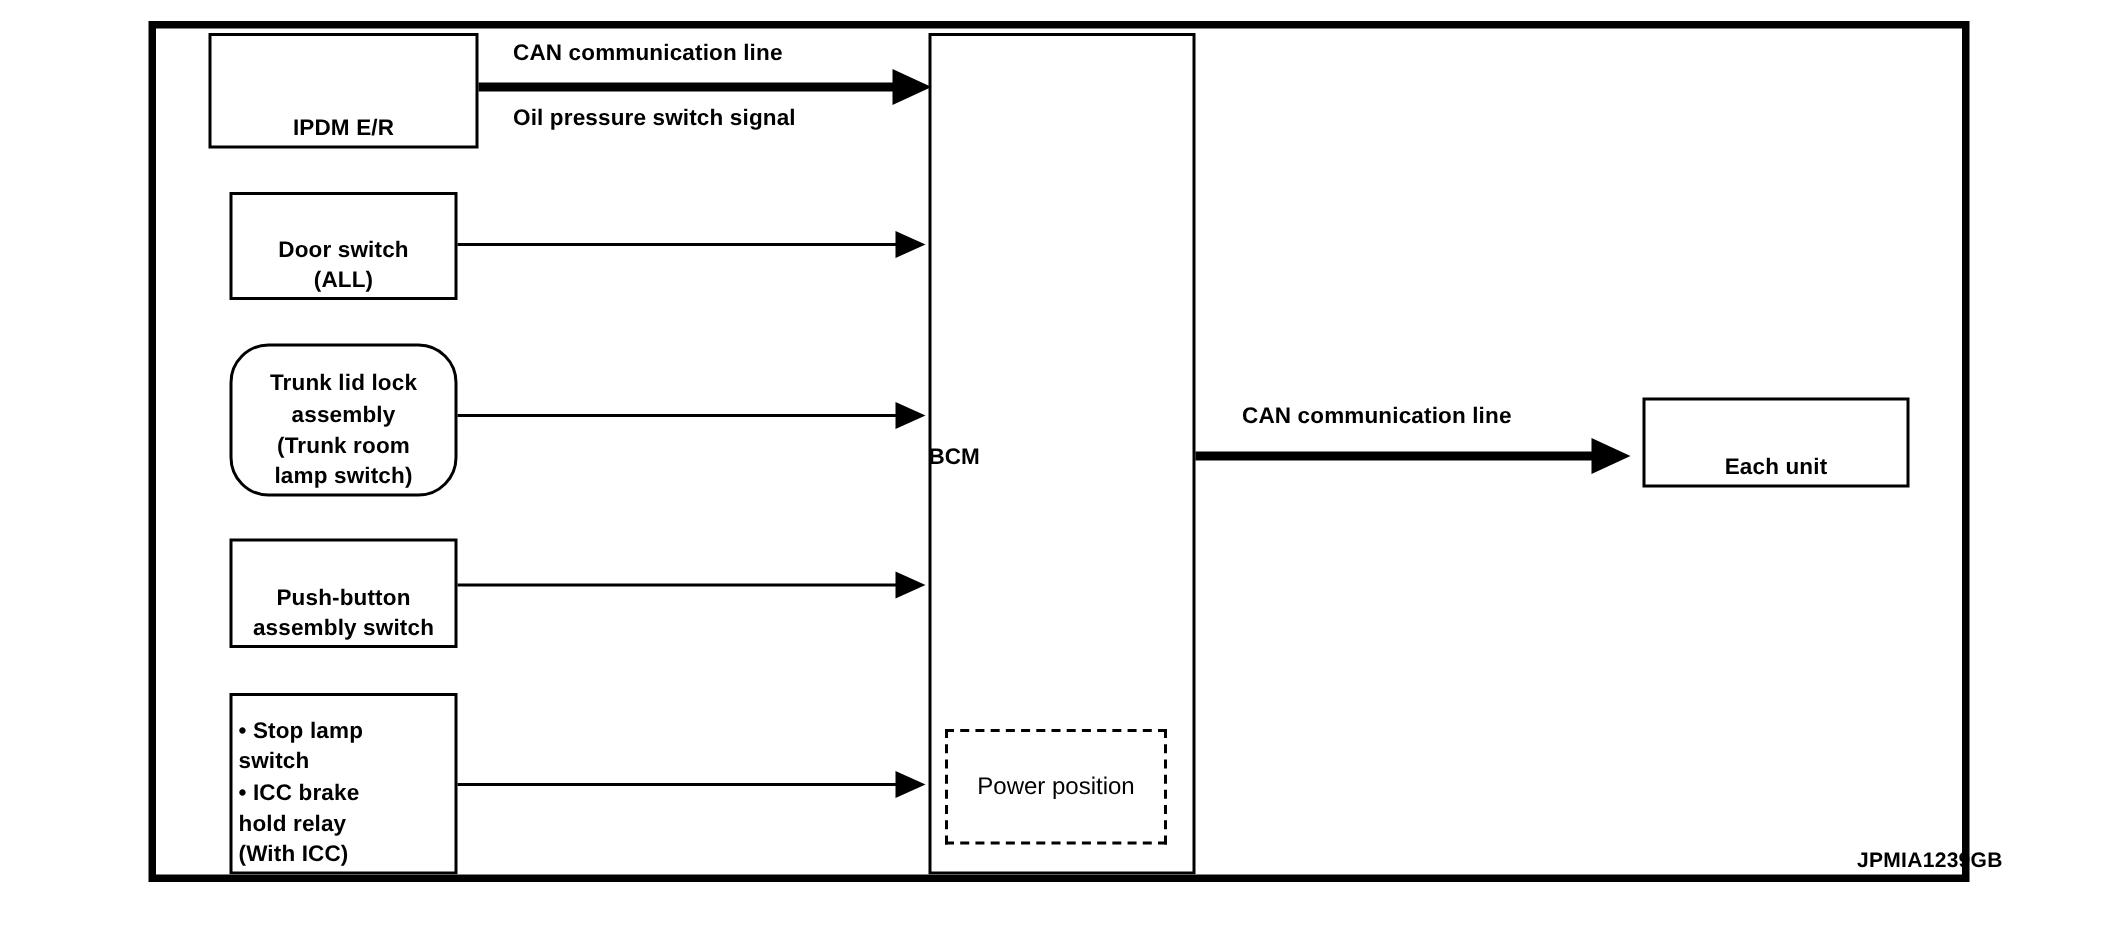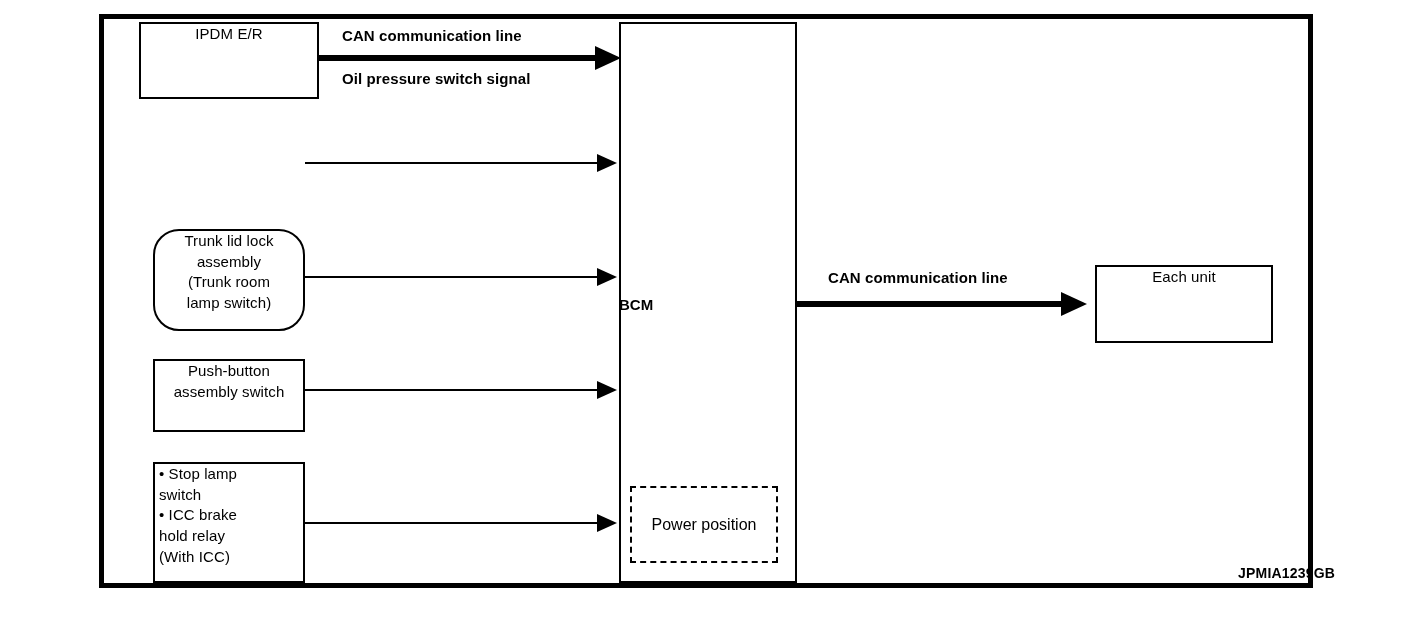--- a/index.html
+++ b/index.html
@@ -30,25 +30,25 @@
     box-sizing: border-box;
     background: #ffffff;
   }
   
   .node {
     position: absolute;
     box-sizing: border-box;
     border: 2px solid #000000;
     background: #ffffff;
     display: flex;
-    align-items: flex-start;
+    align-items: flex-end;
     justify-content: center;
     text-align: center;
     font-size: 15px;
-    font-weight: normal;
+    font-weight: bold;
     color: #000000;
     line-height: 1.38;
     letter-spacing: 0.1px;
   }
   .node-text {
     white-space: pre-line;
     padding: 0 4px;
   }
   .node-text.left-align {
     text-align: left;
@@ -126,20 +126,24 @@
 <body>
 
 <div id="canvas">
 
   <div class="outer-frame"></div>
 
   <div class="node" style="left:139px; top:22px; width:180px; height:77px;">
     <span class="node-text">IPDM E/R</span>
   </div>
 
+  <div class="node" style="left:153px; top:128px; width:152px; height:72px;">
+    <span class="node-text">Door switch
+(ALL)</span>
+  </div>
 
   <div class="node" style="left:153px; top:229px; width:152px; height:102px;border-radius:26px;">
     <span class="node-text">Trunk lid lock
 assembly
 (Trunk room
 lamp switch)</span>
   </div>
 
   <div class="node" style="left:153px; top:359px; width:152px; height:73px;">
     <span class="node-text">Push-button
@@ -155,21 +159,21 @@
   </div>
 
   <div class="node" style="left:619px; top:22px; width:178px; height:561px;"></div>
 
   <div class="bcm-label" style="left:619px; top:296px; width:178px; ">BCM</div>
 
   <div class="node-dashed" style="left:630px; top:486px; width:148px; height:77px;">
     <span class="node-text">Power position</span>
   </div>
 
-  <div class="node" style="left:1095px; top:265px; width:178px; height:78px;">
+  <div class="node" style="left:1095px; top:265px; width:178px; height:60px;">
     <span class="node-text">Each unit</span>
   </div>
 
   <div class="line-thick" style="left:319px; top:55px; width:285px;"></div>
   <div class="arrow-thick" style="left:595px; top:46px;"></div>
 
   <div class="edge-label" style="left:342px; top:27px;">CAN communication line</div>
 
   <div class="edge-label" style="left:342px; top:70px;">Oil pressure switch signal</div>
 

